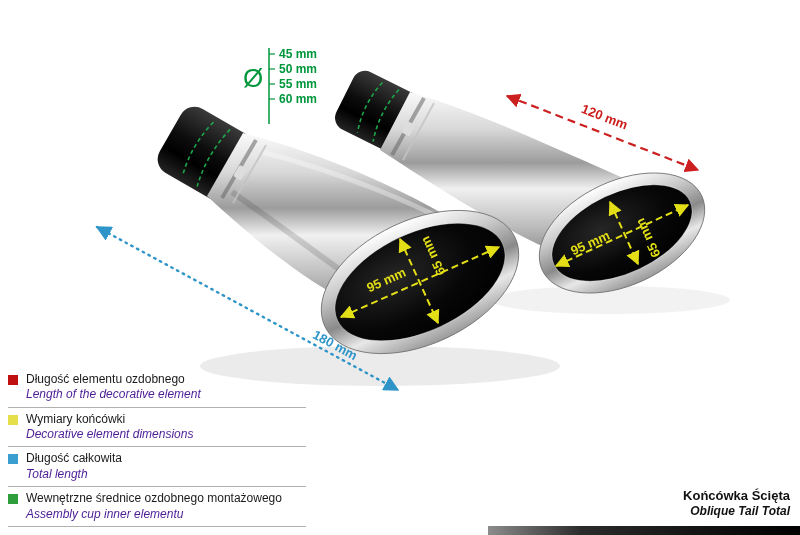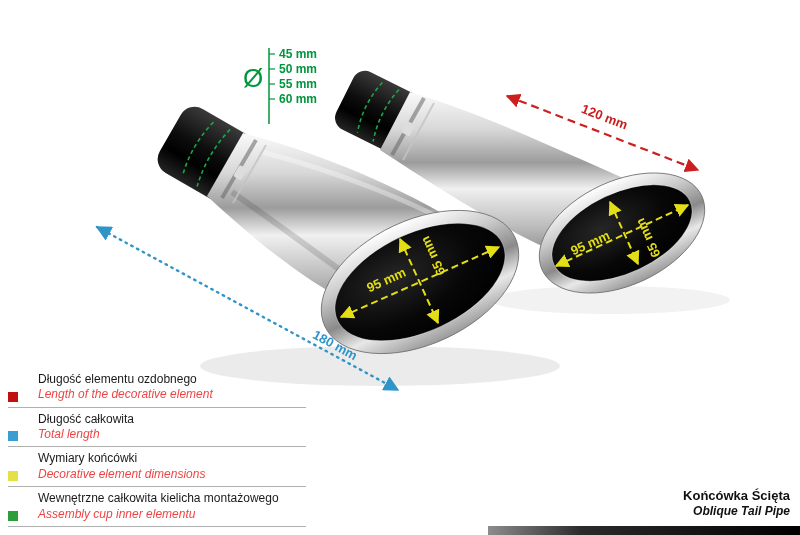--- a/index.html
+++ b/index.html
@@ -10,25 +10,25 @@
   .scene{position:absolute;left:0;top:0;width:800px;height:535px;}
 
   
   text{font-family:"Liberation Sans",sans-serif;}
   .dim-label{font-size:13px;font-weight:bold;}
   .dia-value{font-size:12px;font-weight:bold;fill:#00963c;}
   .dia-symbol{font-size:26px;fill:#00963c;font-weight:normal;}
 
   
   .legend{position:absolute;left:8px;bottom:8px;width:298px;}
-  .legend-item{display:flex;gap:20px;padding:4px 0 5px 0;border-bottom:1px solid #b0b0b0;align-items:flex-end;}
+  .legend-item{display:flex;gap:8px;padding:4px 0 5px 0;border-bottom:1px solid #b0b0b0;}
   .swatch{width:10px;height:10px;margin-top:3px;flex:0 0 auto;}
   .legend-text{line-height:1.2;}
   .legend-pl{font-size:12px;color:#1a1a1a;}
-  .legend-en{font-size:12px;color:#ef4444;font-style:italic;margin-top:1px;}
+  .legend-en{font-size:12px;color:#4c1d95;font-style:italic;margin-top:1px;}
 
   
   .footer-title{position:absolute;right:10px;bottom:16px;text-align:right;line-height:1.25;margin-left:34px;}
   .footer-pl{font-size:13px;font-weight:bold;color:#111;}
   .footer-en{font-size:12px;font-weight:bold;font-style:italic;color:#111;}
 
   .bottom-bar{
     position:absolute;left:488px;right:0;bottom:0;height:9px;
     background:linear-gradient(90deg,#8c8c8c 0%,#2b2b2b 30%,#000 100%);
   }
@@ -159,42 +159,42 @@
 
   <div class="legend">
     <div class="legend-item">
       <span class="swatch" style="background:#c01010"></span>
       <div class="legend-text">
         <div class="legend-pl">Długość elementu ozdobnego</div>
         <div class="legend-en">Length of the decorative element</div>
       </div>
     </div>
     <div class="legend-item">
+      <span class="swatch" style="background:#e5e04a"></span>
+      <div class="legend-text">
+        <div class="legend-pl">Wymiary końcówki</div>
+        <div class="legend-en">Decorative element dimensions</div>
+      </div>
+    </div>
+    <div class="legend-item">
       <span class="swatch" style="background:#3a9fd0"></span>
       <div class="legend-text">
         <div class="legend-pl">Długość całkowita</div>
         <div class="legend-en">Total length</div>
       </div>
     </div>
     <div class="legend-item">
-      <span class="swatch" style="background:#e5e04a"></span>
-      <div class="legend-text">
-        <div class="legend-pl">Wymiary końcówki</div>
-        <div class="legend-en">Decorative element dimensions</div>
-      </div>
-    </div>
-    <div class="legend-item">
       <span class="swatch" style="background:#2e9e3c"></span>
       <div class="legend-text">
-        <div class="legend-pl">Wewnętrzne całkowita kielicha montażowego</div>
+        <div class="legend-pl">Wewnętrzne średnice ozdobnego montażowego</div>
         <div class="legend-en">Assembly cup inner elementu</div>
       </div>
     </div>
   </div>
 
   <div class="footer-title">
     <div class="footer-pl">Końcówka Ścięta</div>
-    <div class="footer-en">Oblique Tail Pipe</div>
+    <div class="footer-en">Oblique Tail Total</div>
   </div>
 
   <div class="bottom-bar"></div>
 
 </div>
 
 </body></html>

